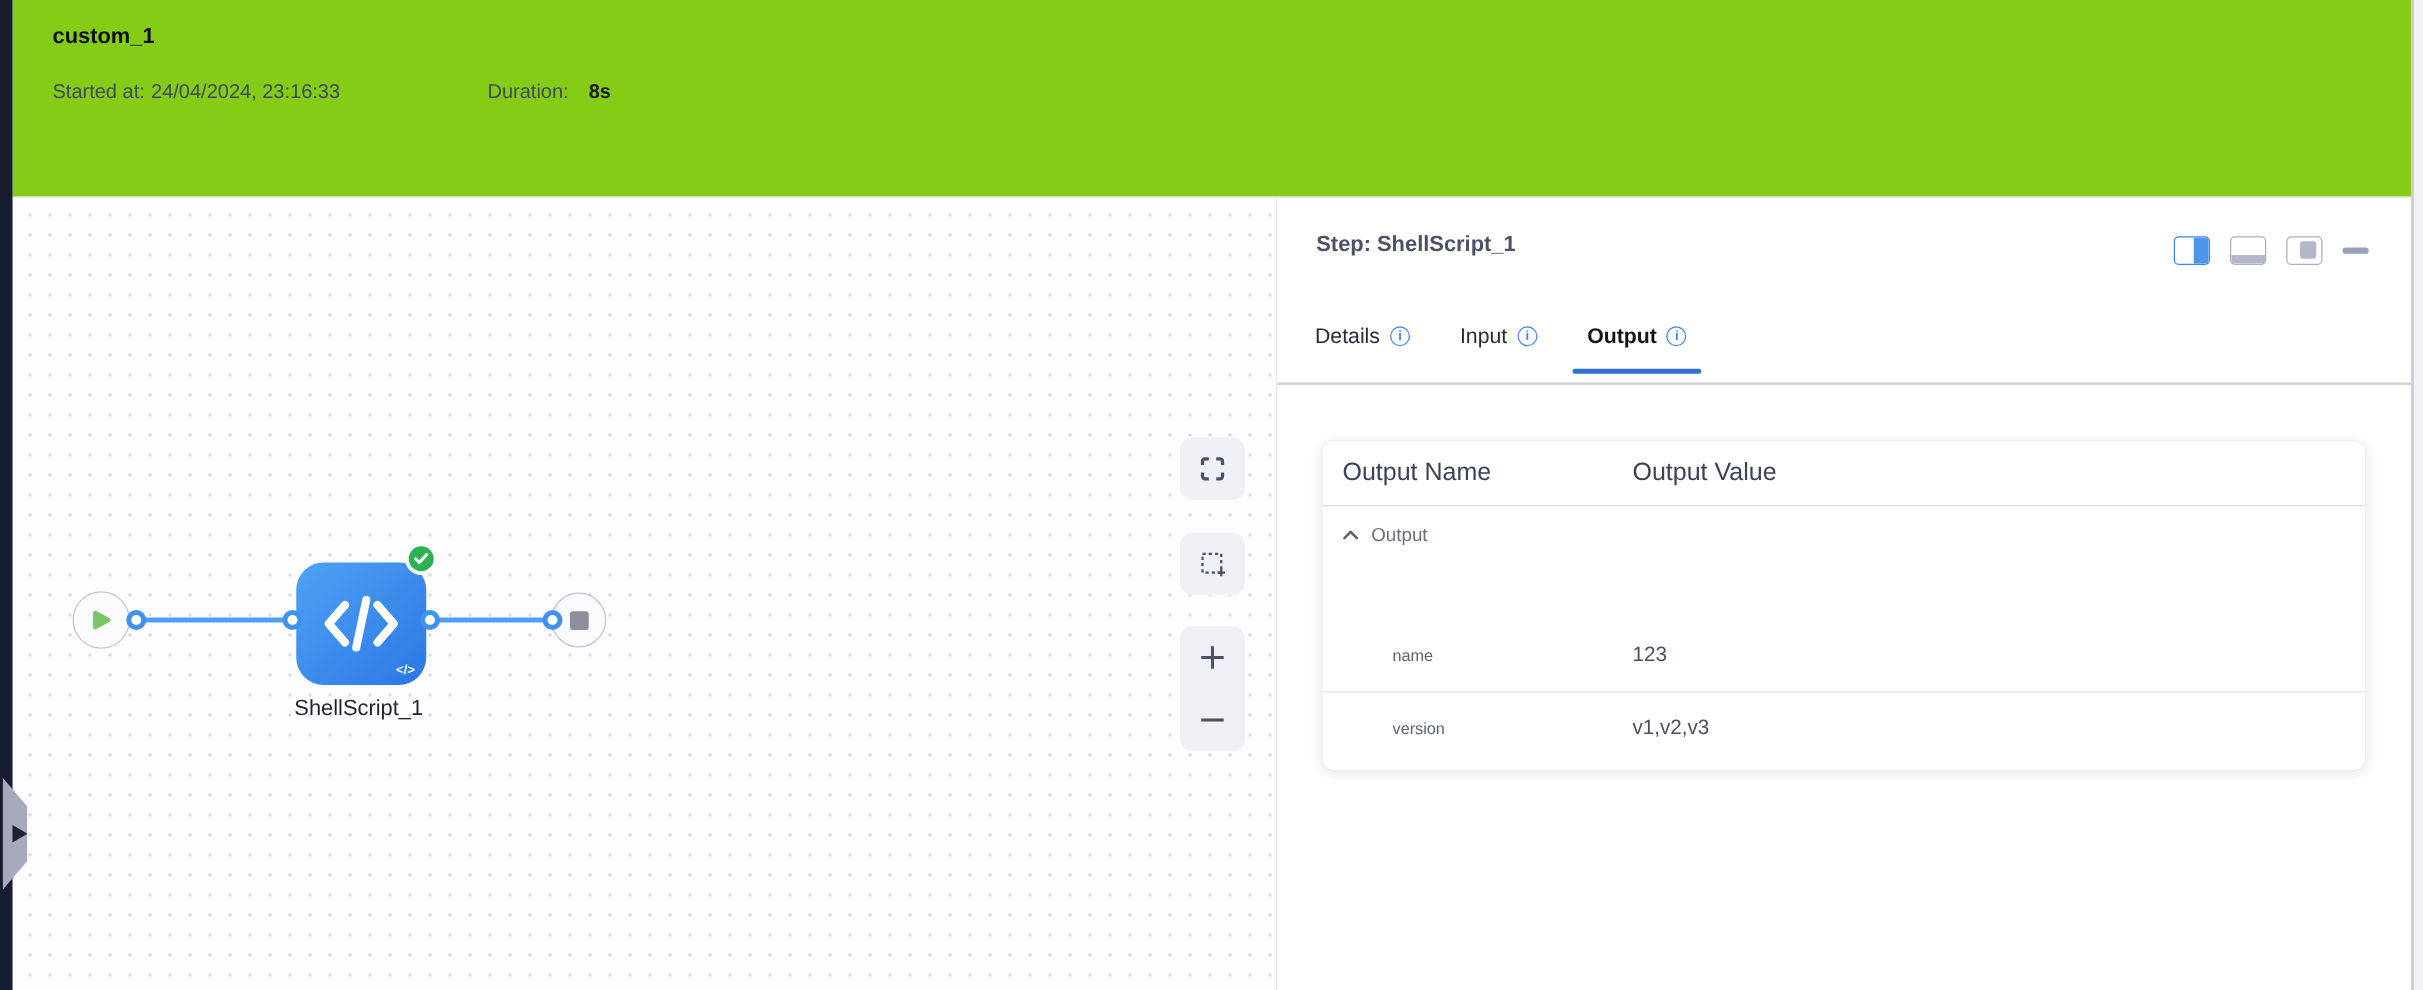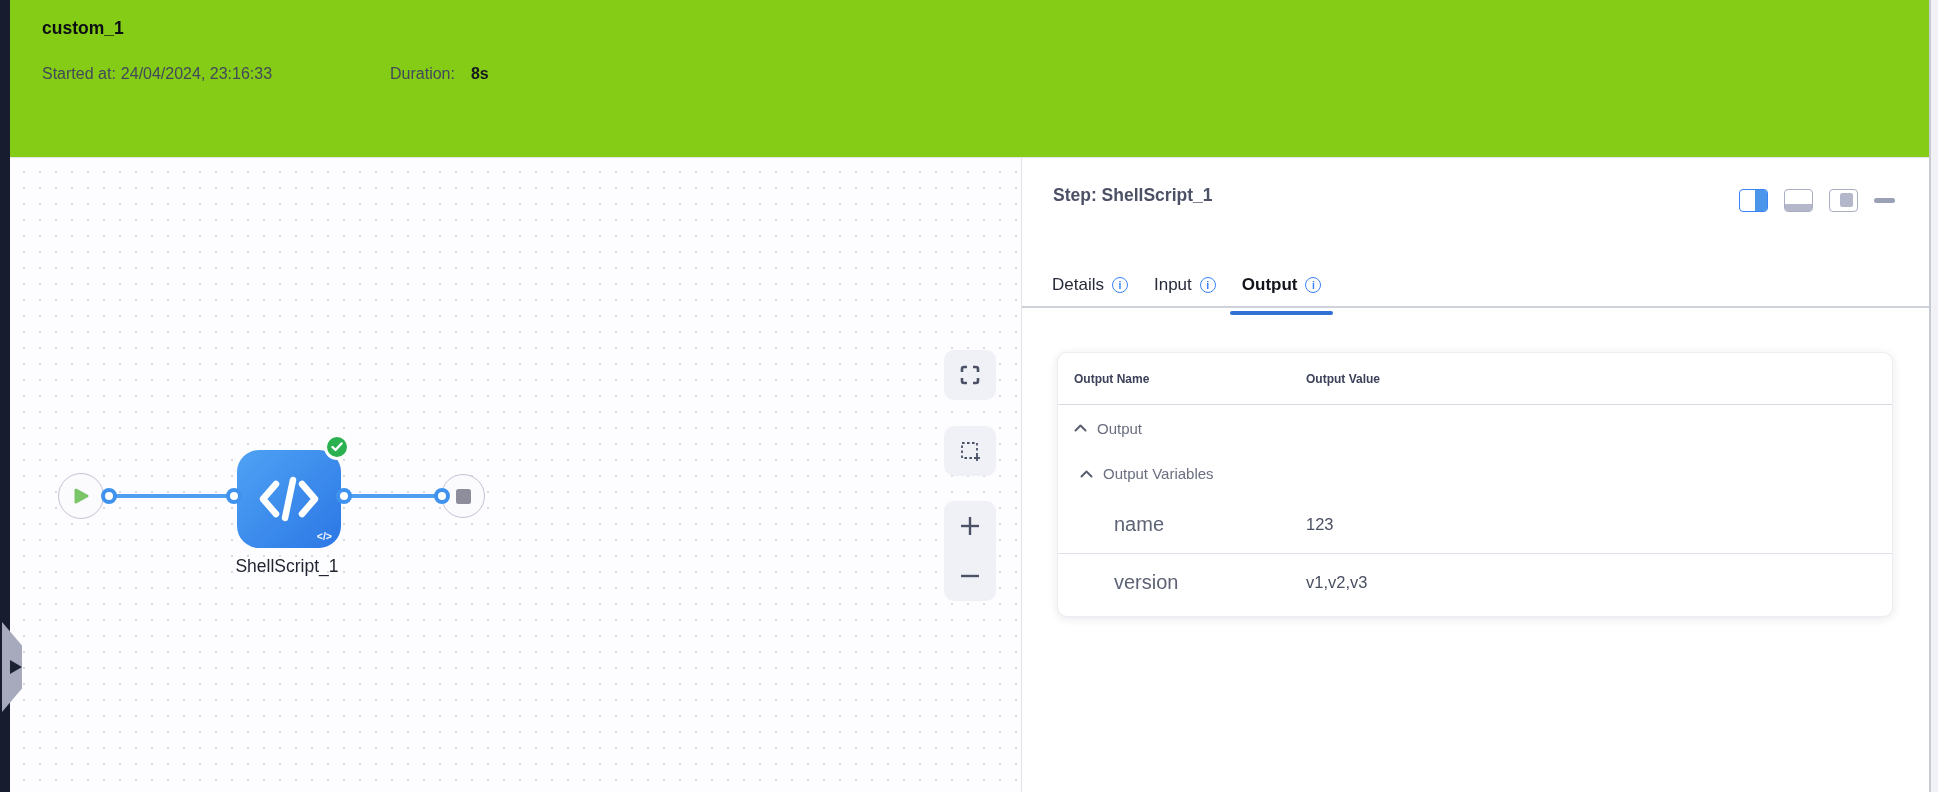--- a/index.html
+++ b/index.html
@@ -66,45 +66,45 @@
   .panel-title { position:absolute; left:31px; top:27px; font-size:17.5px; font-weight:600; color:#4c5166; }
   .layout-icons { position:absolute; right:34px; top:31px; display:flex; align-items:center; gap:16px; }
   .li-box { width:29px; height:23px; border-radius:4px; background:#fff; position:relative; cursor:pointer; }
   .li-split-right { border:1.7px solid #3b82f6; overflow:hidden; }
   .li-split-right .fill { position:absolute; right:0; top:0; width:45%; height:100%; background:#4b96ea; }
   .li-gray { border:1.7px solid #a9aec2; overflow:hidden; }
   .li-split-bottom .fill { position:absolute; left:0; bottom:0; width:100%; height:32%; background:#b3b7c9; }
   .li-floating .fill { position:absolute; right:4px; top:3px; width:13px; height:14px; background:#b3b7c9; border-radius:2.5px; }
   .li-minimize { width:21px; height:5px; border-radius:3px; background:#9aa0b5; cursor:pointer; }
 
-  .tabs-bar { position:absolute; left:30px; top:96px; height:61px; display:flex; gap:26px; }
+  .tabs-bar { position:absolute; left:30px; top:80px; height:61px; display:flex; gap:40px; }
   .tab { position:relative; height:100%; display:flex; align-items:center; gap:8px; cursor:pointer;
     font-size:17px; font-weight:500; color:#272b39; }
   .tab.active { font-weight:700; color:#12151c; }
   .tab-underline { position:absolute; left:-12px; right:-12px; bottom:0; height:4px; background:#2f72d4; border-radius:3px; }
   .tabs-border { position:absolute; left:0; top:148px; width:907px; height:1.5px; background:#cfd1da; }
   .info-icon { width:16px; height:16px; border-radius:50%; border:1.6px solid #3b82f6; color:#3b82f6;
     font-size:10.5px; font-weight:700; display:flex; align-items:center; justify-content:center; font-style:normal; }
 
   
   .card { position:absolute; left:35px; top:194px; width:836px; height:265px; background:#fff;
     border:1px solid #eceef3; border-radius:10px; box-shadow:0 2px 10px rgba(25,30,60,.10); }
   .crow { position:absolute; left:0; width:100%; display:flex; align-items:center; }
-  .thead { top:0; height:52px; border-bottom:1px solid #d8dae2; font-size:12px; font-weight:700; color:#3c415a; }
+  .thead { top:0; height:52px; border-bottom:1px solid #d8dae2; font-size:20px; font-weight:400; color:#3c415a; }
   .col-name { position:absolute; left:16px; }
   .col-value { position:absolute; left:248px; }
   .grow1 { top:52px; height:46px; cursor:pointer; }
   .grow2 { top:98px; height:45px; cursor:pointer; }
   .group-label { font-size:15px; color:#6a6f80; }
   .chev { display:inline-flex; }
   .g1-chev { position:absolute; left:16px; } .g1-label { position:absolute; left:39px; }
   .g2-chev { position:absolute; left:22px; } .g2-label { position:absolute; left:45px; }
   .leafrow1 { top:143px; height:57px; }
   .leafrow2 { top:200px; height:58px; border-top:1px solid #dfe1e8; }
-  .leaf-label { position:absolute; left:56px; font-size:20px; color:#5d6374; }
+  .leaf-label { position:absolute; left:56px; font-size:13px; color:#5d6374; }
   .leaf-value { position:absolute; left:248px; font-size:16.5px; color:#4a5062; }
 
   .right-edge-line { position:absolute; left:1929px; top:0; width:2px; height:792px; background:#c7c9d3; }
 </style>
 </head>
 <body>
 
 <div class="page">
 
   <div class="left-strip"></div>
@@ -226,28 +226,20 @@
 
       <div class="crow grow1">
         <span class="chev g1-chev">
           <svg width="13" height="8" viewBox="0 0 13 8">
               <polyline points="1.5,6.5 6.5,1.5 11.5,6.5" fill="none" stroke="#5b6070" stroke-width="2" stroke-linecap="round" stroke-linejoin="round"></polyline>
             </svg>
         </span>
         <span class="group-label g1-label">Output</span>
       </div>
 
-      <div class="crow grow2">
-        <span class="chev g2-chev">
-          <svg width="13" height="8" viewBox="0 0 13 8">
-              <polyline points="1.5,6.5 6.5,1.5 11.5,6.5" fill="none" stroke="#5b6070" stroke-width="2" stroke-linecap="round" stroke-linejoin="round"></polyline>
-            </svg>
-        </span>
-        <span class="group-label g2-label">Output Variables</span>
-      </div>
 
       <div class="crow leafrow1">
         <span class="leaf-label">name</span>
         <span class="leaf-value">123</span>
       </div>
       <div class="crow leafrow2">
         <span class="leaf-label">version</span>
         <span class="leaf-value">v1,v2,v3</span>
       </div>
     </div>

